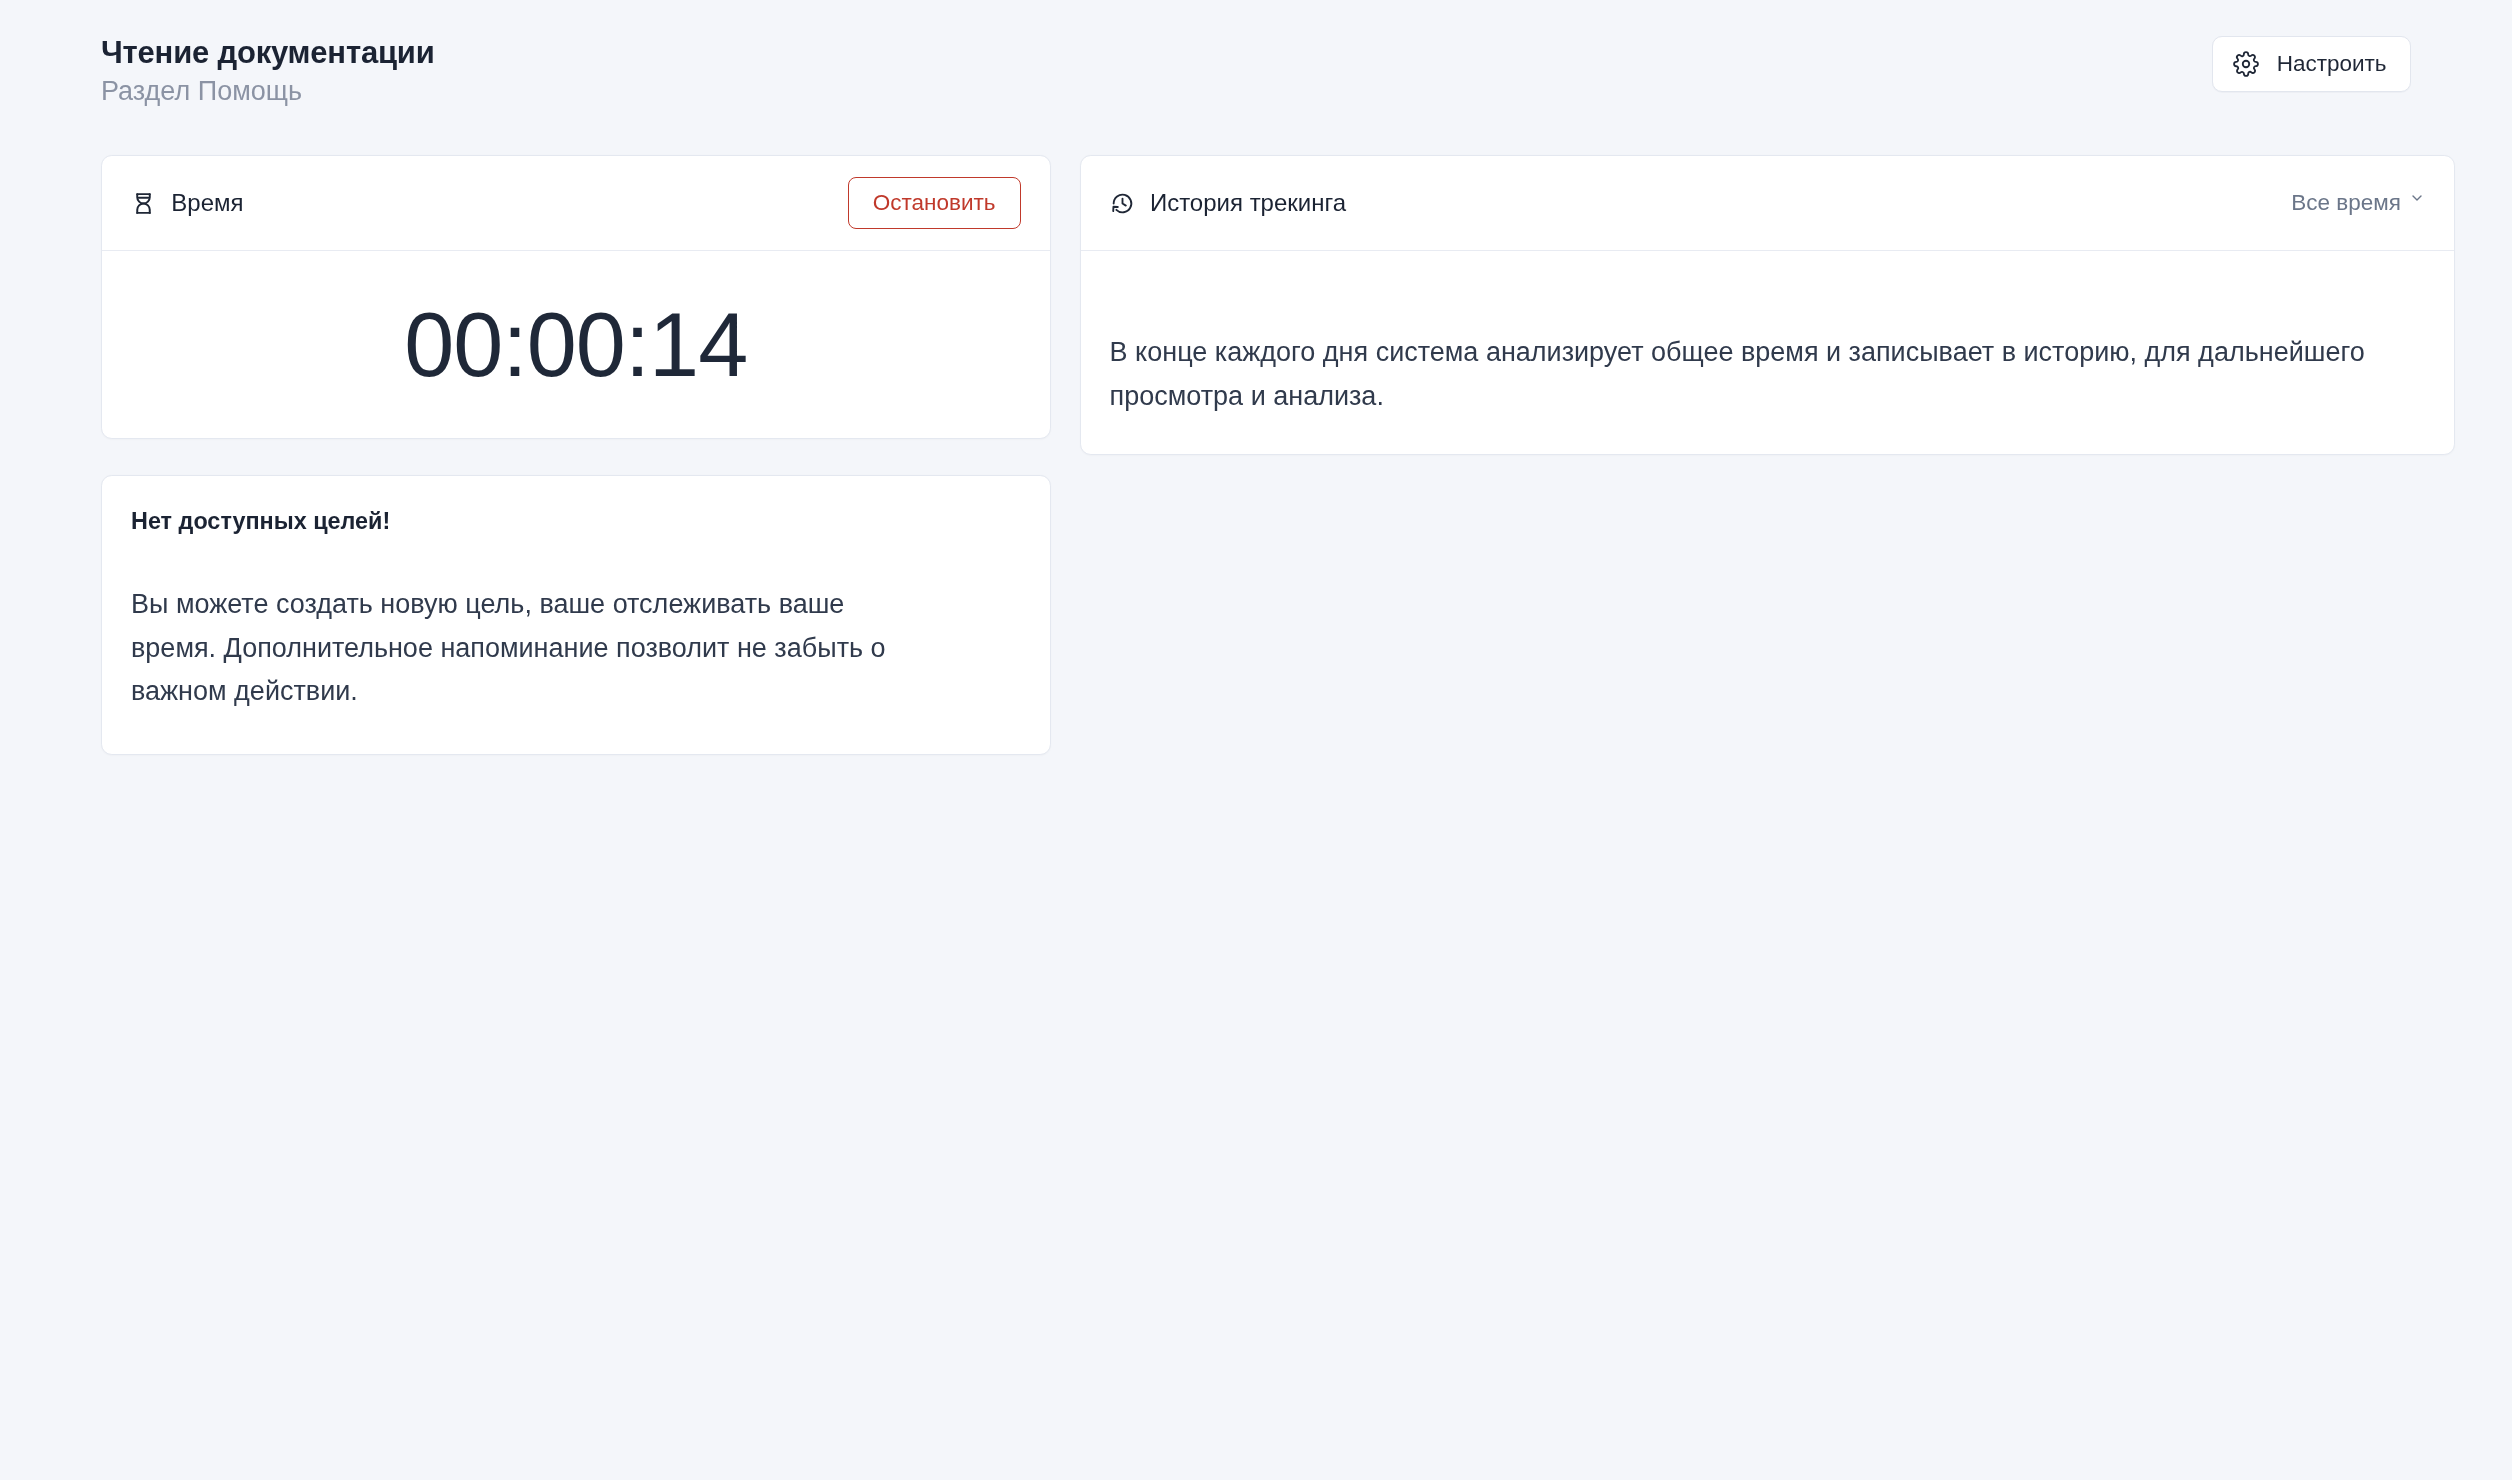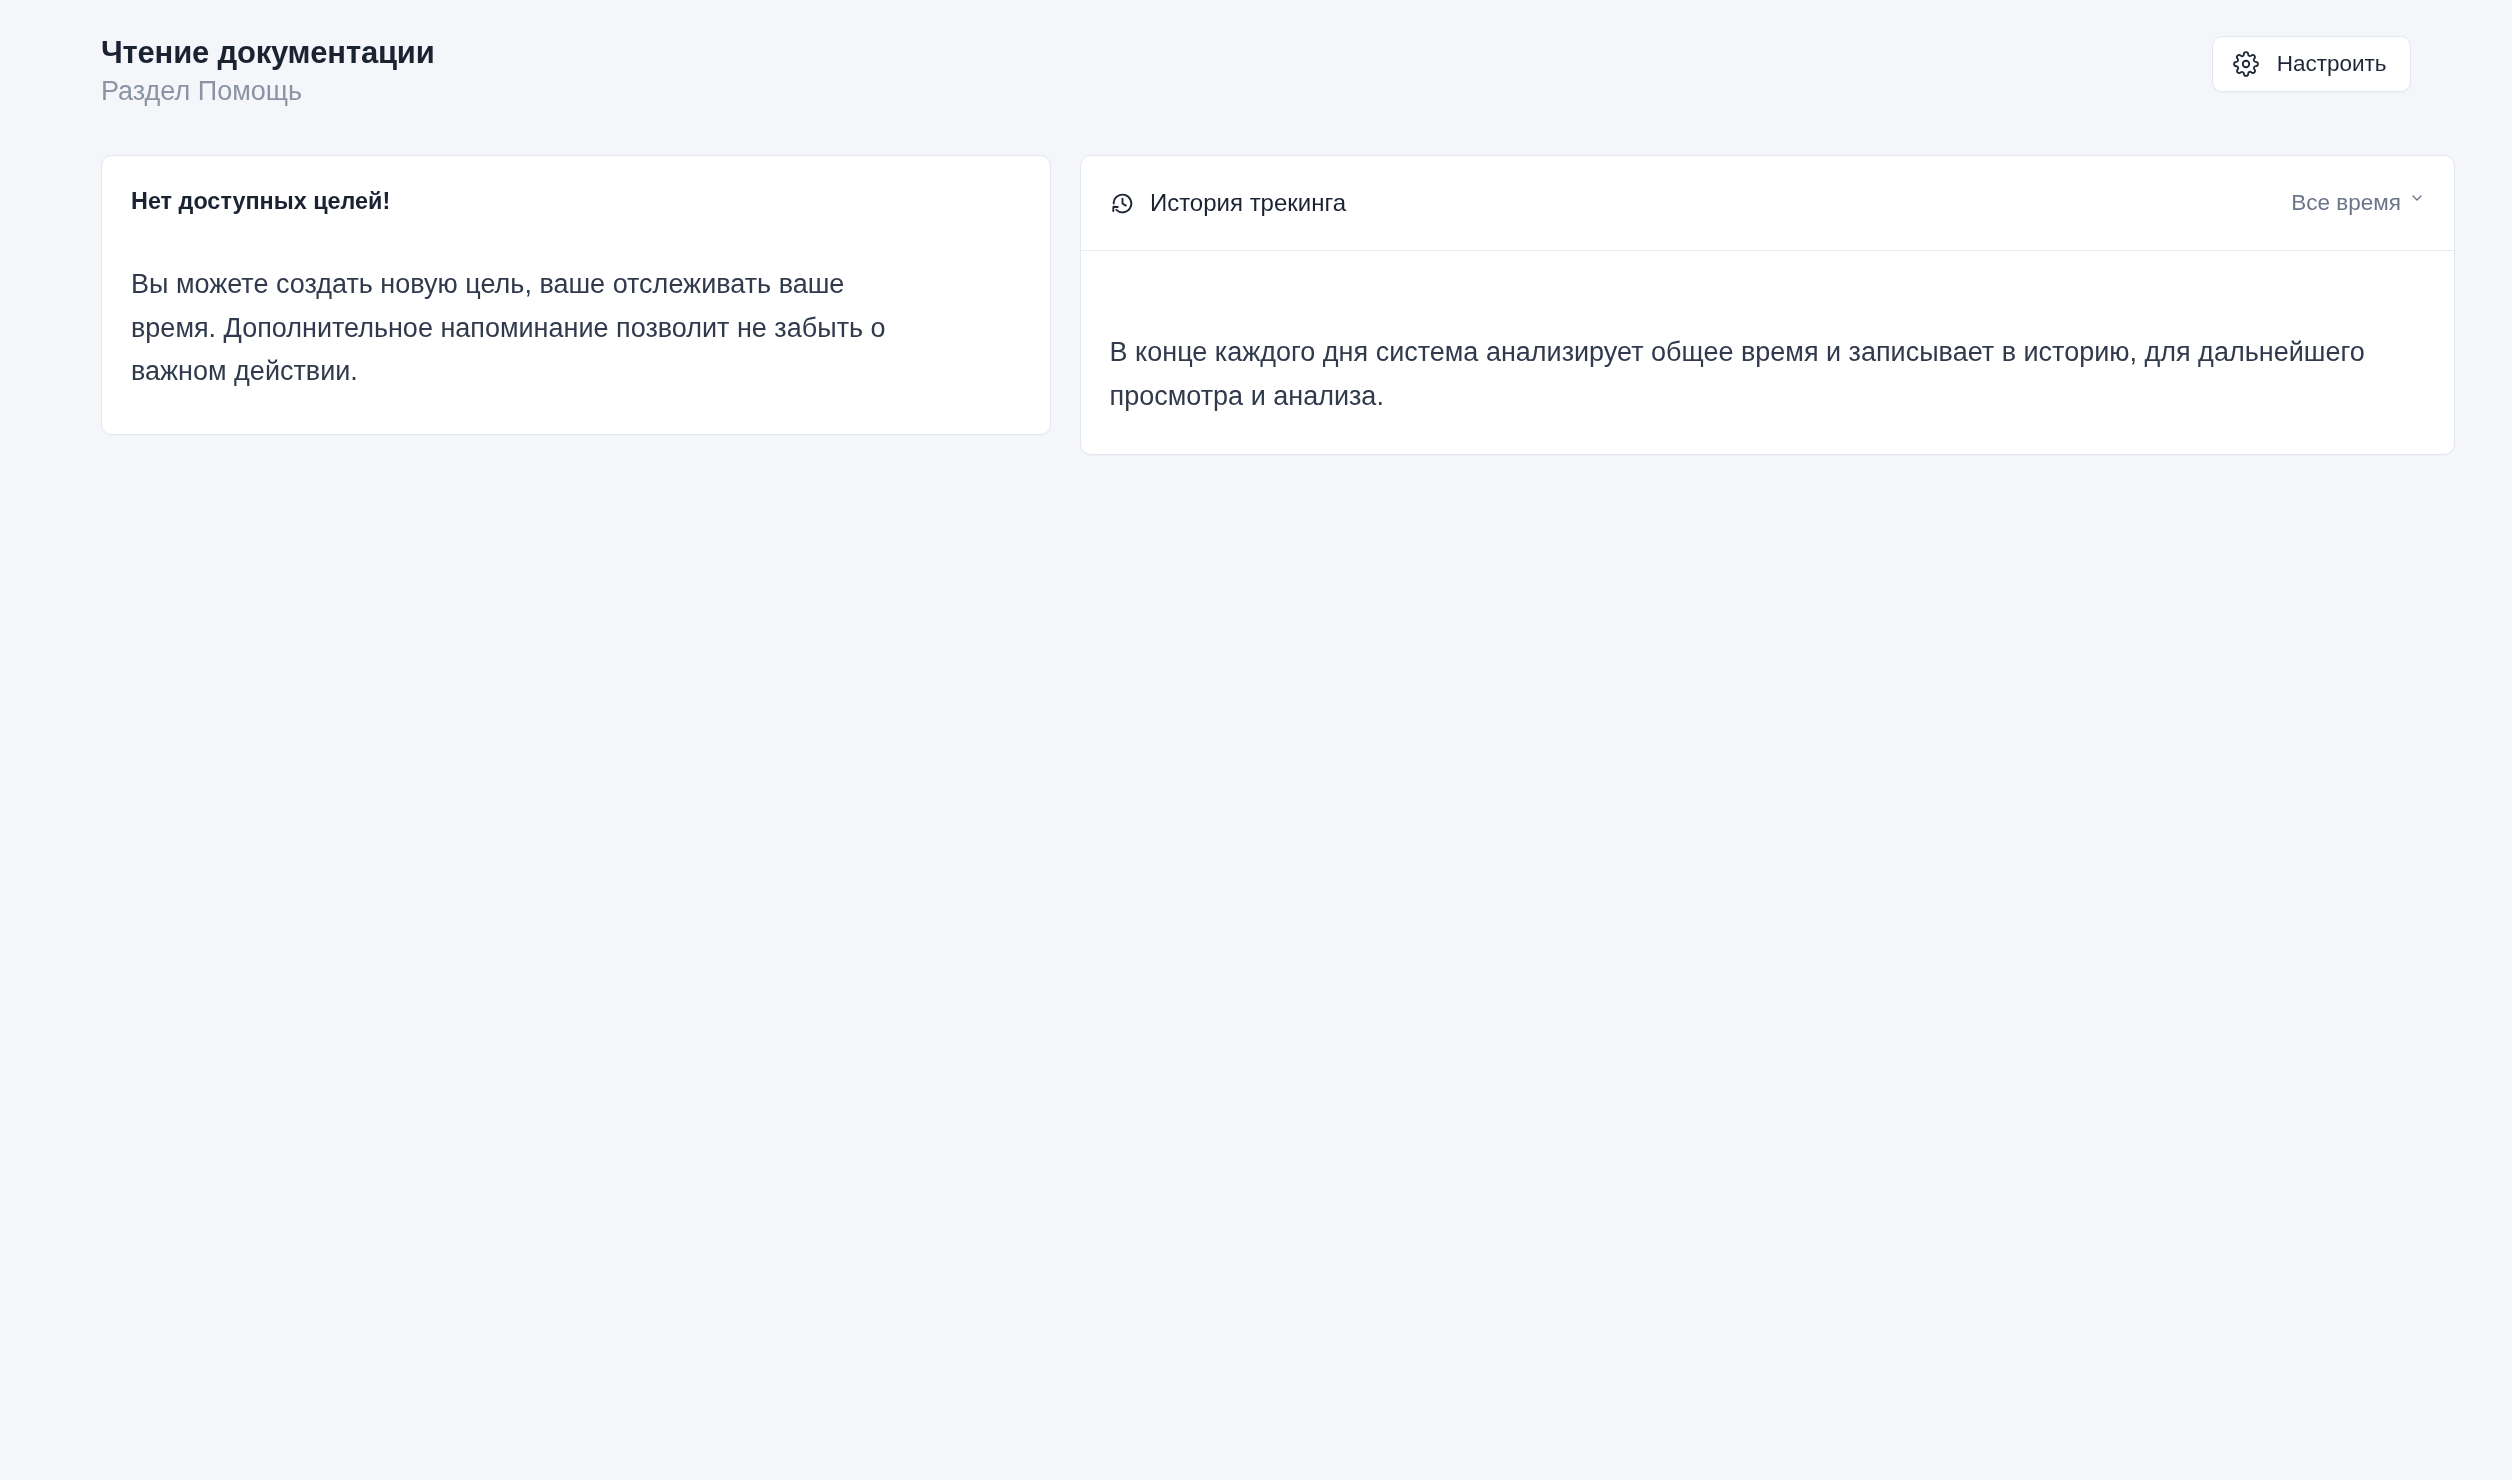--- a/index.html
+++ b/index.html
@@ -193,20 +193,40 @@
         </svg>
       </span>
       <span class="settings-button-label">Настроить</span>
     </div>
   </div>
 
   <div class="columns">
 
     <div class="col-left">
 
+      <div class="card">
+        <div class="card-head">
+          <div class="card-head-left">
+            <span class="icon">
+              <svg width="25" height="25" viewBox="0 0 24 24" fill="none" stroke="#1f2736" stroke-width="1.9" stroke-linecap="round" stroke-linejoin="round">
+                <path d="M6 3h12"></path>
+                <path d="M6 21h12"></path>
+                <path d="M6 3v3a6 6 0 0 0 6 6 6 6 0 0 0 6-6V3"></path>
+                <path d="M6 21v-3a6 6 0 0 1 6-6 6 6 0 0 1 6 6v3"></path>
+                <path d="M7.5 6.5h9"></path>
+              </svg>
+            </span>
+            <span class="card-title">Время</span>
+          </div>
+          <button class="btn-outline btn-stop">Остановить</button>
+        </div>
+        <div class="timer-body">
+          <div class="timer-value">00:00:14</div>
+        </div>
+      </div>
 
       <div class="card">
         <div class="card-body">
           <div class="empty-title">Нет доступных целей!</div>
           <div class="empty-text goals-text">Вы можете создать новую цель, ваше отслеживать ваше время. Дополнительное напоминание позволит не забыть о важном действии.</div>
         </div>
       </div>
 
     </div>
 

